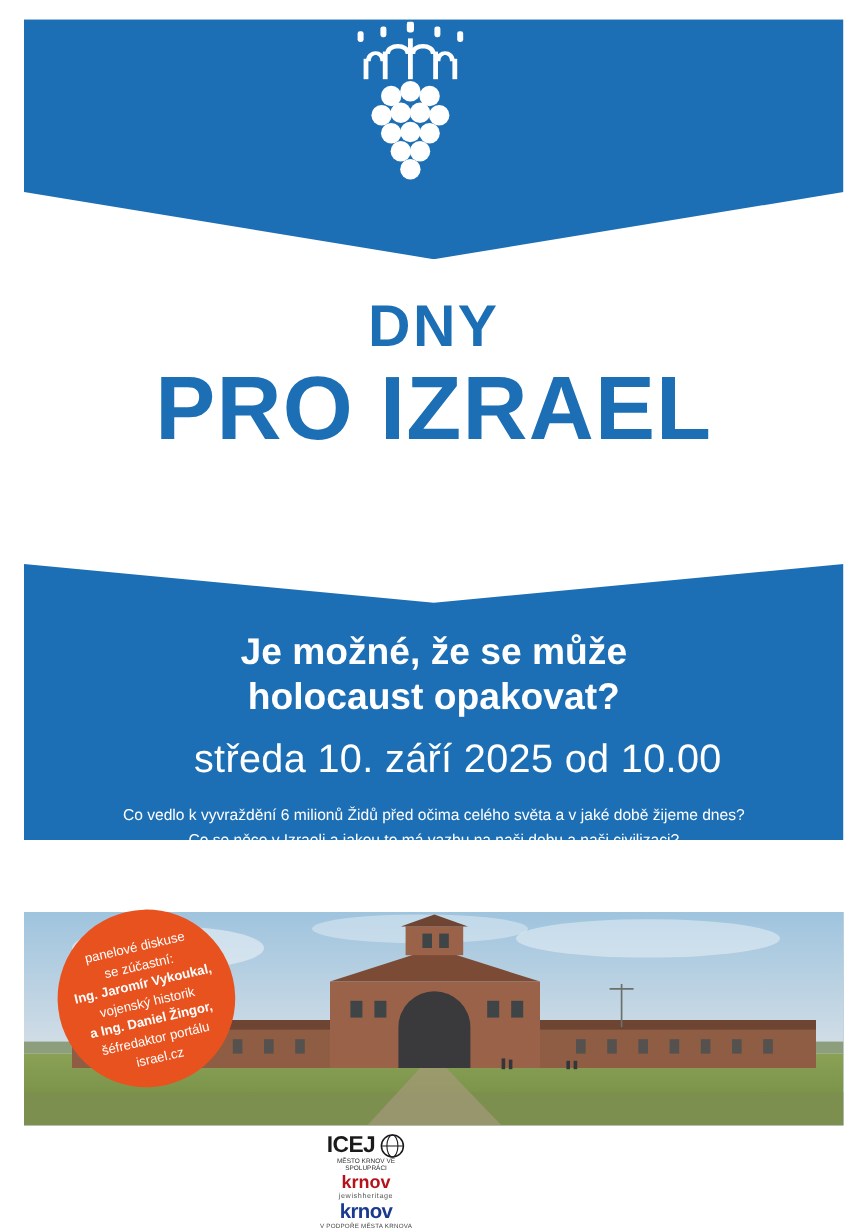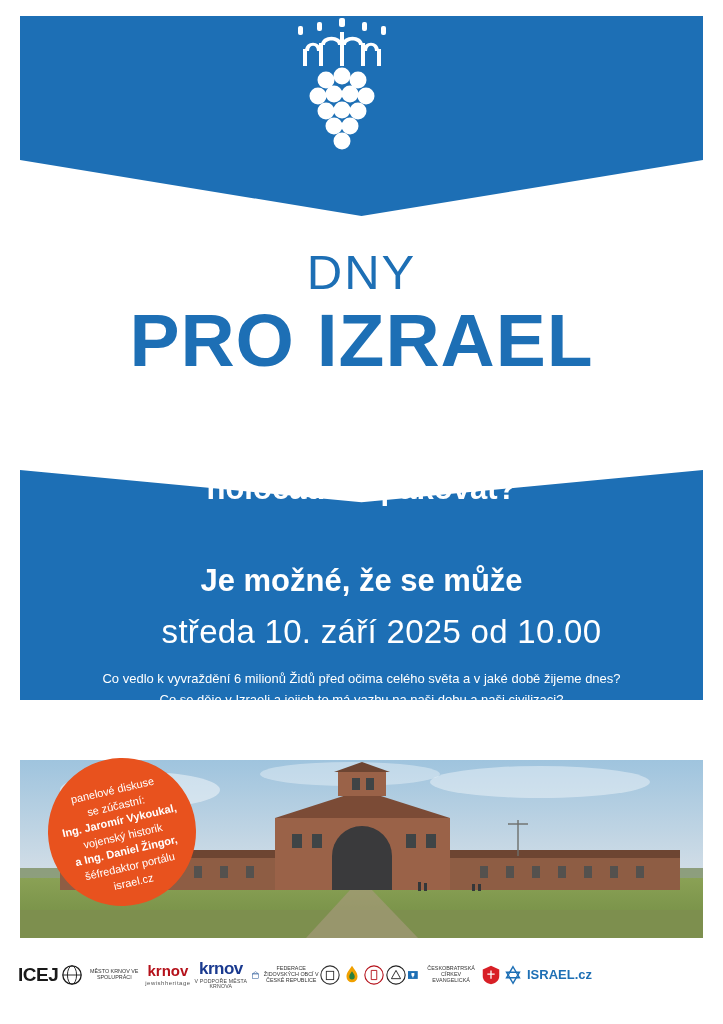--- a/index.html
+++ b/index.html
@@ -45,21 +45,21 @@
   .title-block {
     position: absolute;
     left: 0;
     top: 248px;
     width: 723px;
     text-align: center;
     color: #1d6fb5;
   }
   .t-dny {
     font-size: 49px;
-    font-weight: 400;
+    font-weight: 700;
     letter-spacing: 2px;
     line-height: 1.0;
   }
   .t-main {
     font-size: 75px;
     font-weight: 700;
     letter-spacing: 1px;
     line-height: 1.05;
     margin-top: 4px;
   }
@@ -160,20 +160,21 @@
     position: absolute;
     left: 0;
     top: 944px;
     width: 610px;
     height: 62px;
     display: flex;
     align-items: center;
     justify-content: space-between;
     padding: 0 18px;
     box-sizing: border-box;
+    flex-direction: column;
   }
   .logo {
     display: flex;
     align-items: center;
     justify-content: center;
     height: 40px;
     color: #333;
     font-size: 8px;
     text-align: center;
     line-height: 1.1;
@@ -232,28 +233,28 @@
     </svg>
   </div>
 
   <div class="title-block">
     <div class="t-dny">DNY</div>
     <div class="t-main">PRO IZRAEL</div>
   </div>
 
   <div class="mid-band"></div>
   <div class="mid-content">
+    <div class="q-line q1">Je možné, že se může</div>
     <div class="q-line">holocaust opakovat?</div>
-    <div class="q-line q1">Je možné, že se může</div>
     <div class="when">středa 10. září 2025 od 10.00</div>
   </div>
 
   <div class="para">
     <div>Co vedlo k vyvraždění 6 milionů Židů před očima celého světa a v jaké době žijeme dnes?</div>
-    <div>Co se děje v Izraeli a jejich to má vazbu na naši dobu a naši civilizaci?</div>
+    <div>Co se něco v Izraeli a jakou to má vazbu na naši dobu a naši civilizaci?</div>
     <div>Může se zopakovat něco, co se stalo před více jak 80 lety? Co vede k nenávisti k Židům s touhou po jejich vyhlazení?</div>
   </div>
 
   <div class="place">Krnov – místní synagoga, ulice Soukenická</div>
 
   <div class="photo">
     <svg width="683" height="178" viewBox="0 0 683 178" aria-hidden="true">
       <defs>
         <linearGradient id="sky" x1="0" y1="0" x2="0" y2="1">
           <stop offset="0%" stop-color="#9fc4de"></stop>

